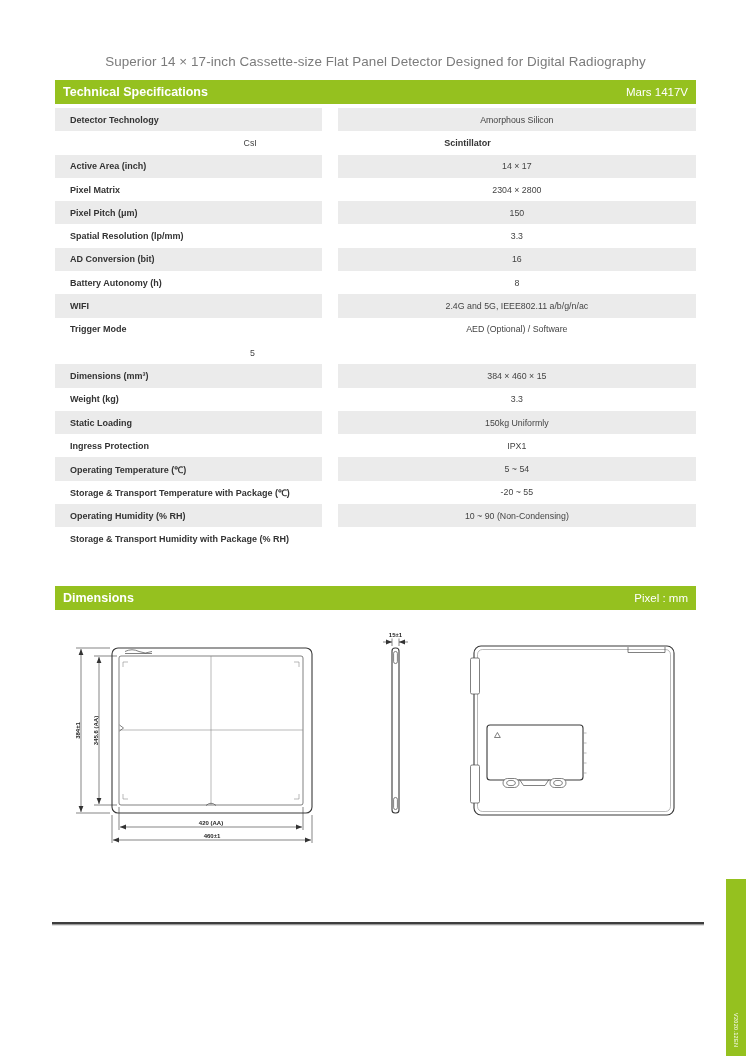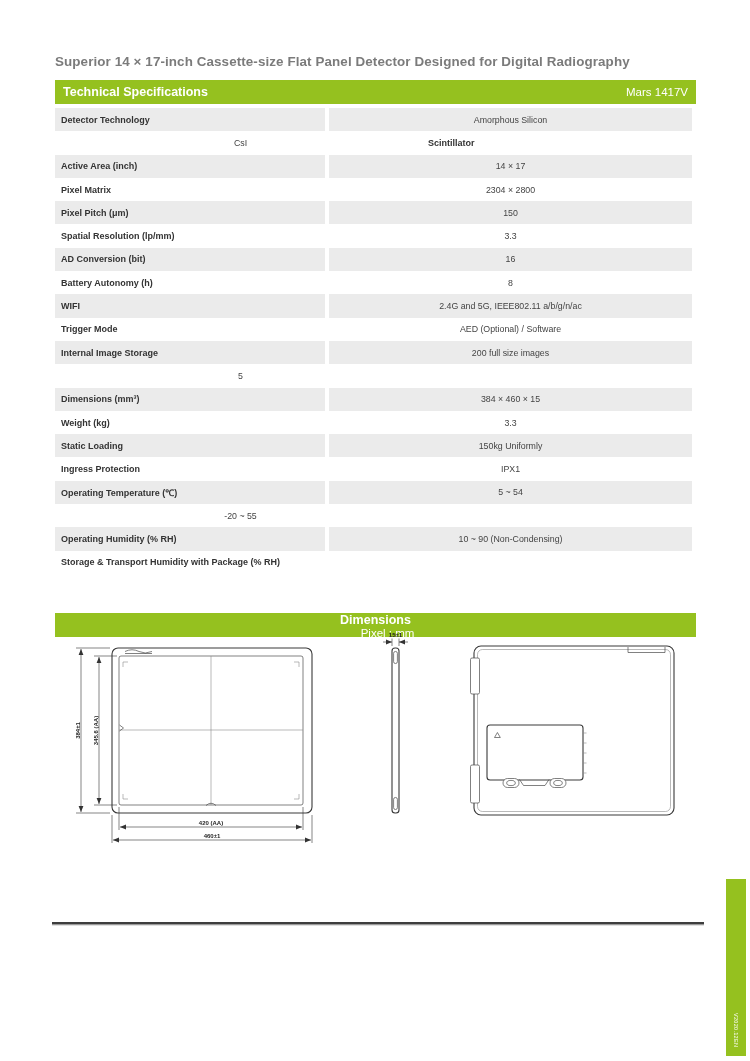--- a/index.html
+++ b/index.html
@@ -2,37 +2,37 @@
 <html><head>
 <meta charset="utf-8">
 <style>
   html,body{margin:0;padding:0;}
   body{
     width:750px;height:1061px;position:relative;background:#ffffff;
     font-family:"Liberation Sans",sans-serif;overflow:hidden;
   }
   .page-title{
     position:absolute;left:55px;width:641px;top:54px;
-    font-size:13.4px;font-weight:bold;color:#7b7b7b;text-align:left;
+    font-size:13.4px;font-weight:normal;color:#7b7b7b;text-align:center;
     letter-spacing:.1px;white-space:nowrap;
   }
   .bar{
     position:absolute;left:55px;width:641px;height:24px;background:#95C11F;
     display:flex;align-items:center;justify-content:space-between;
     box-sizing:border-box;padding:0 8px;color:#ffffff;
   }
   .bar .bar-title{font-size:12.5px;font-weight:bold;}
   .bar .bar-right{font-size:11.5px;margin-left:24px;}
   .spec-bar{top:80px;gap:28px;}
-  .dim-bar{top:613px;flex-direction:column;}
+  .dim-bar{top:586px;}
   .spec-table{position:absolute;left:55px;top:108px;width:641px;}
   .spec-row{display:flex;height:23.3px;}
   .spec-row .cell{box-sizing:border-box;display:flex;align-items:center;}
-  .spec-row .label{width:270px;padding-left:6px;font-size:9px;font-weight:bold;color:#333333;}
-  .spec-row .value{width:363px;margin-left:4px;justify-content:center;font-size:8.8px;color:#444444;text-align:center;}
+  .spec-row .label{width:270px;padding-left:15px;font-size:9px;font-weight:bold;color:#333333;}
+  .spec-row .value{width:363px;margin-left:16px;justify-content:center;font-size:8.8px;color:#444444;text-align:center;}
   .spec-row.shaded .cell{background:#EBEBEB;}
   .drawings{position:absolute;left:55px;top:626px;}
   svg .thick{fill:none;stroke:#3a3a3a;stroke-width:1.1;}
   svg .thin{fill:none;stroke:#4a4a4a;stroke-width:0.7;}
   svg .hair{fill:none;stroke:#8a8a8a;stroke-width:0.6;}
   svg .dim{fill:none;stroke:#333333;stroke-width:0.6;}
   svg .whitefill{fill:#ffffff;}
   svg text{font-family:"Liberation Sans",sans-serif;font-size:6px;font-weight:bold;fill:#1e1e1e;}
   .footer-rule{
     position:absolute;left:52px;top:922px;width:652px;height:2.2px;
@@ -91,24 +91,20 @@
       <div class="cell value">8</div>
     </div>
   <div class="spec-row shaded">
       <div class="cell label">WIFI</div>
       <div class="cell value">2.4G and 5G, IEEE802.11 a/b/g/n/ac</div>
     </div>
   <div class="spec-row">
       <div class="cell label">Trigger Mode</div>
       <div class="cell value">AED (Optional) / Software</div>
     </div>
-  <div class="spec-row shaded">
-      <div class="cell label">Internal Image Storage</div>
-      <div class="cell value">200 full size images</div>
-    </div>
   <div class="spec-row">
       <div class="cell value">5</div>
     </div>
   <div class="spec-row shaded">
       <div class="cell label">Dimensions (mm³)</div>
       <div class="cell value">384 × 460 × 15</div>
     </div>
   <div class="spec-row">
       <div class="cell label">Weight (kg)</div>
       <div class="cell value">3.3</div>
@@ -119,20 +115,21 @@
     </div>
   <div class="spec-row">
       <div class="cell label">Ingress Protection</div>
       <div class="cell value">IPX1</div>
     </div>
   <div class="spec-row shaded">
       <div class="cell label">Operating Temperature (℃)</div>
       <div class="cell value">5 ~ 54</div>
     </div>
   <div class="spec-row">
+      <div class="cell label">Storage &amp; Transport Temperature with Package (℃)</div>
       <div class="cell value">-20 ~ 55</div>
     </div>
   <div class="spec-row shaded">
       <div class="cell label">Operating Humidity (% RH)</div>
       <div class="cell value">10 ~ 90 (Non-Condensing)</div>
     </div>
   <div class="spec-row">
       <div class="cell label">Storage &amp; Transport Humidity with Package (% RH)</div>
     </div>
 </div>

